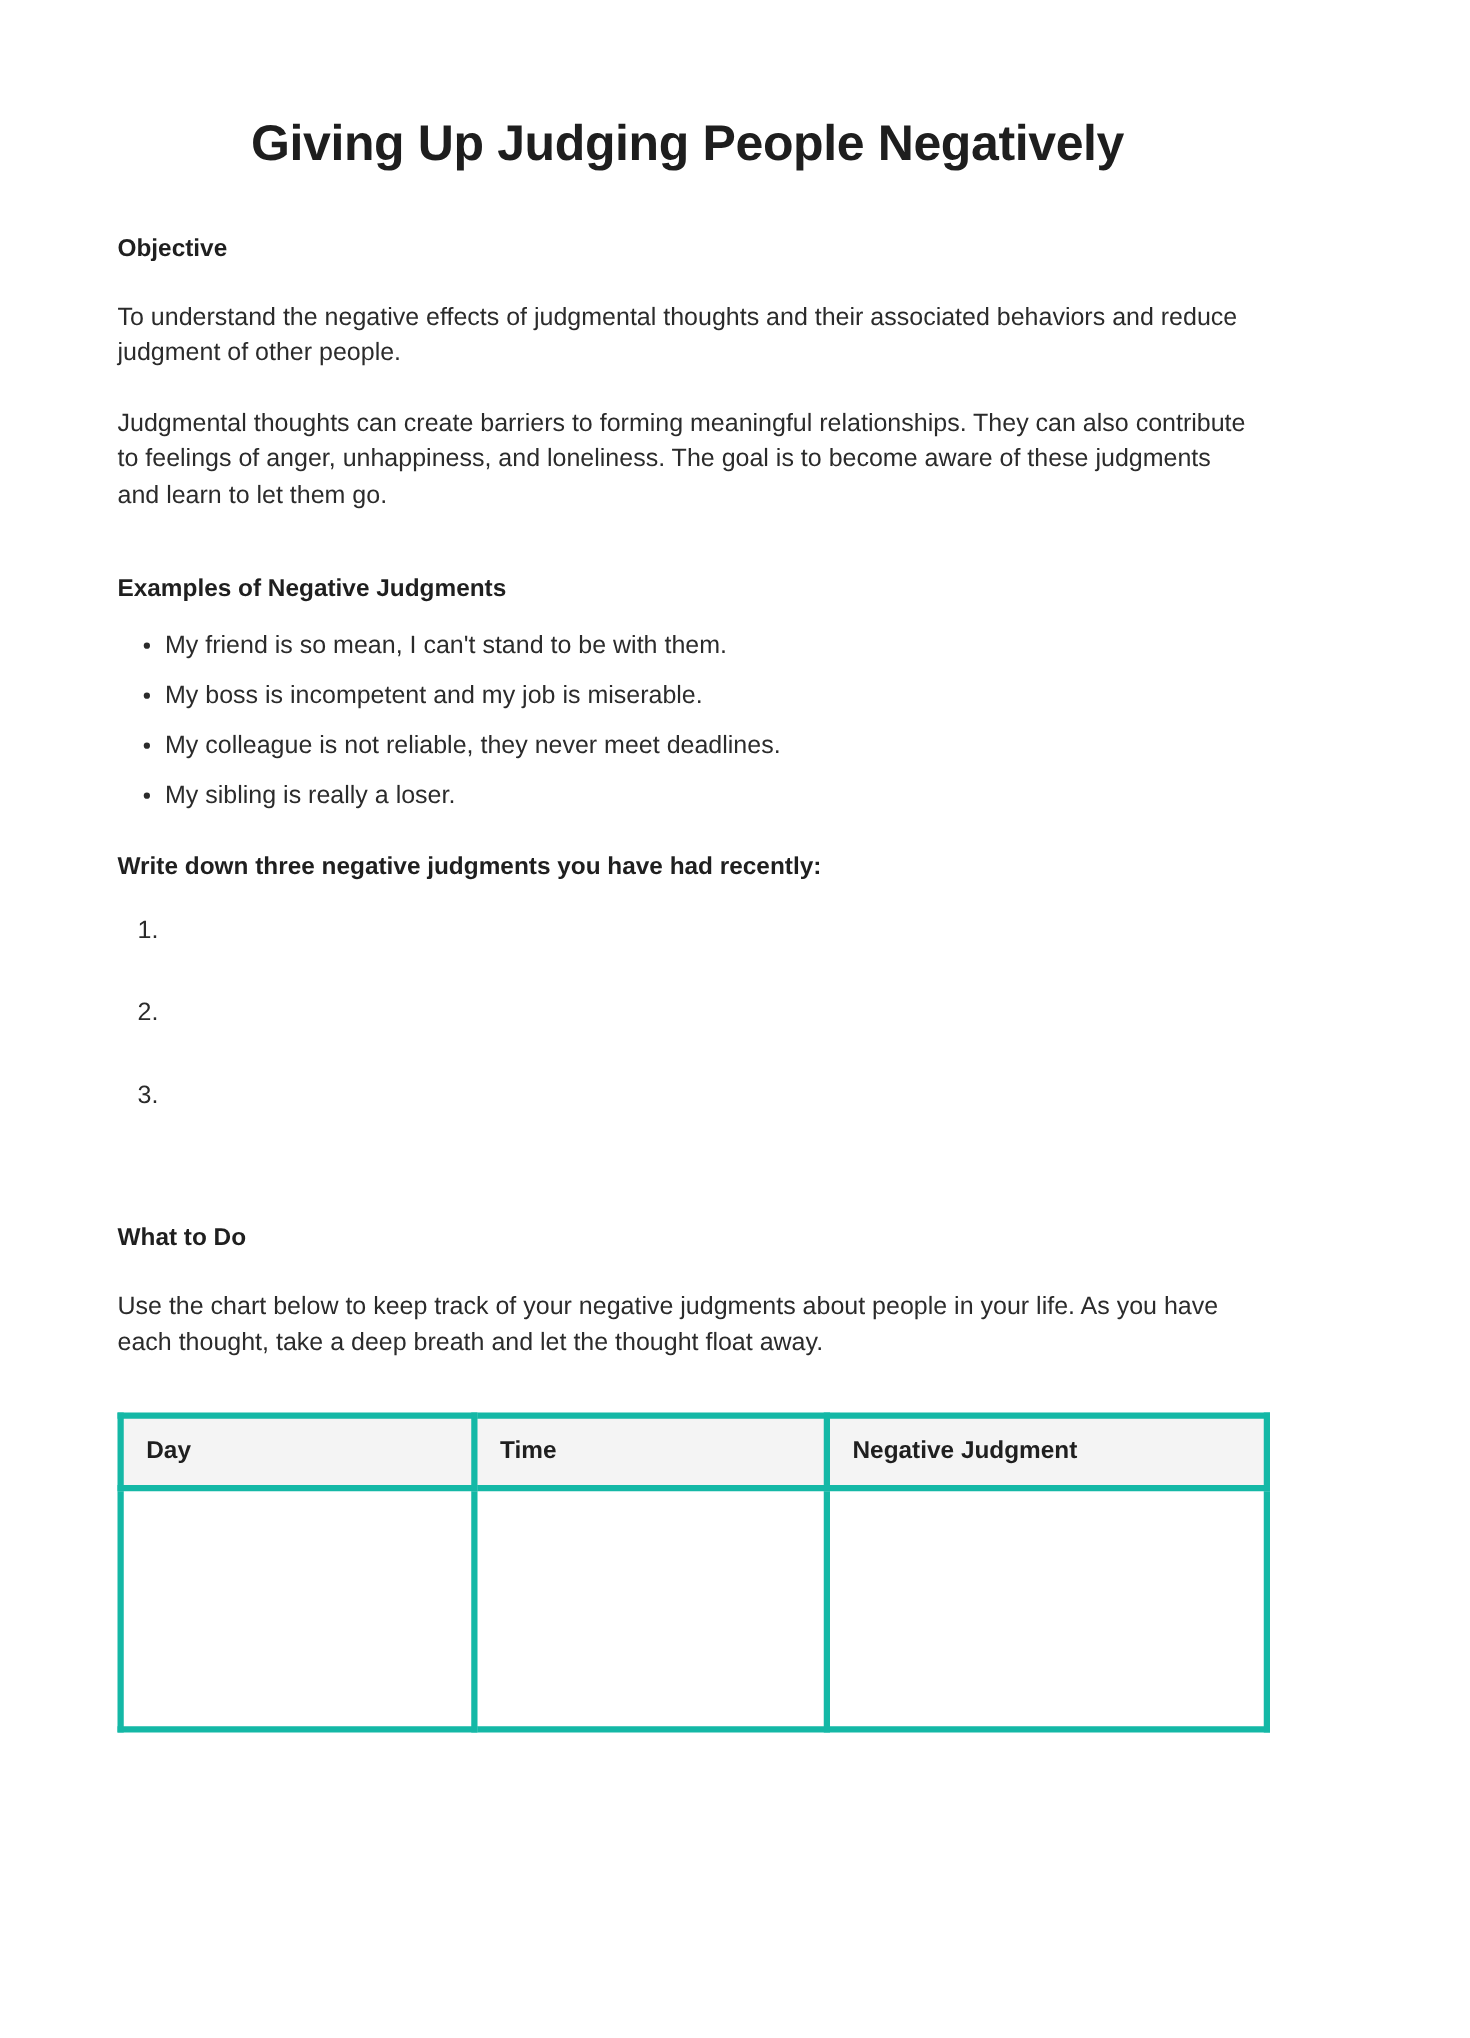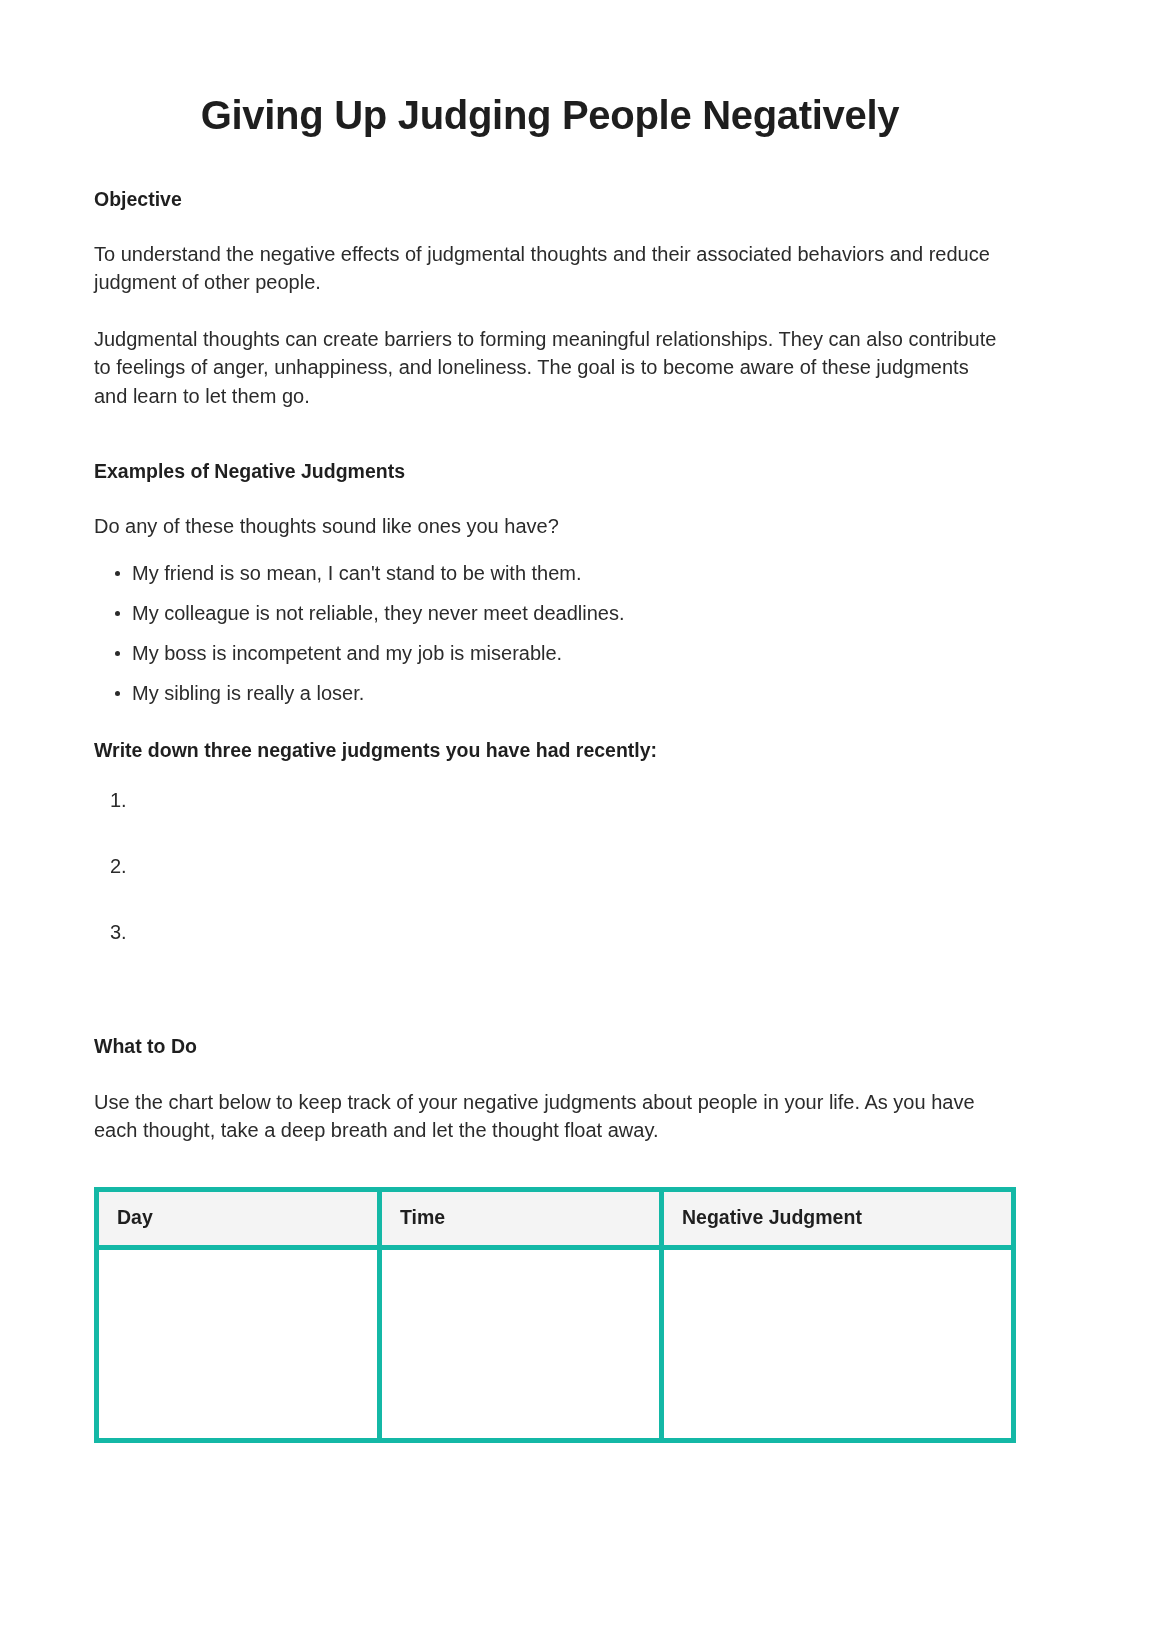--- a/index.html
+++ b/index.html
@@ -151,31 +151,30 @@
   <div class="content">
 
     <h1 class="doc-title">Giving Up Judging People Negatively</h1>
 
     <h2 class="section-heading h-objective">Objective</h2>
     <p class="para p-objective">To understand the negative effects of judgmental thoughts and their associated behaviors and reduce judgment of other people.</p>
 
     <p class="para p-know">Judgmental thoughts can create barriers to forming meaningful relationships. They can also contribute to feelings of anger, unhappiness, and loneliness. The goal is to become aware of these judgments and learn to let them go.</p>
 
     <h2 class="section-heading h-examples">Examples of Negative Judgments</h2>
-    <p class="para p-examples">Do any of these thoughts sound like ones you have?</p>
 
     <ul class="bullet-list">
       <li>
         <span>My friend is so mean, I can't stand to be with them.</span>
       </li>
       <li>
+        <span>My boss is incompetent and my job is miserable.</span>
+      </li>
+      <li>
         <span>My colleague is not reliable, they never meet deadlines.</span>
-      </li>
-      <li>
-        <span>My boss is incompetent and my job is miserable.</span>
       </li>
       <li>
         <span>My sibling is really a loser.</span>
       </li>
     </ul>
 
     <h2 class="section-heading h-write-down">Write down three negative judgments you have had recently:</h2>
 
     <ol class="numbered-list">
       <li>

